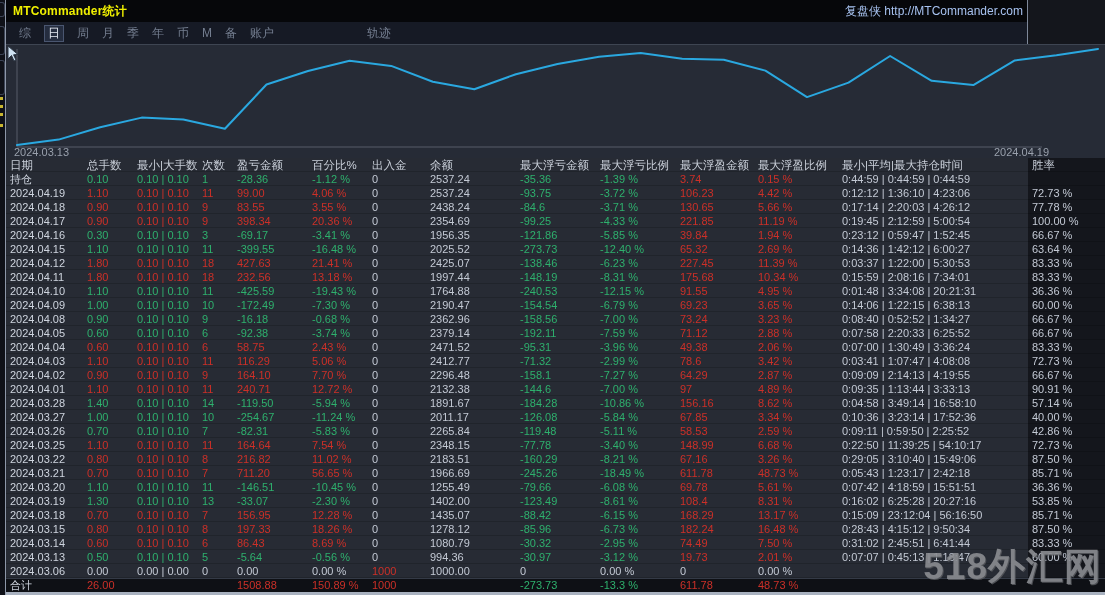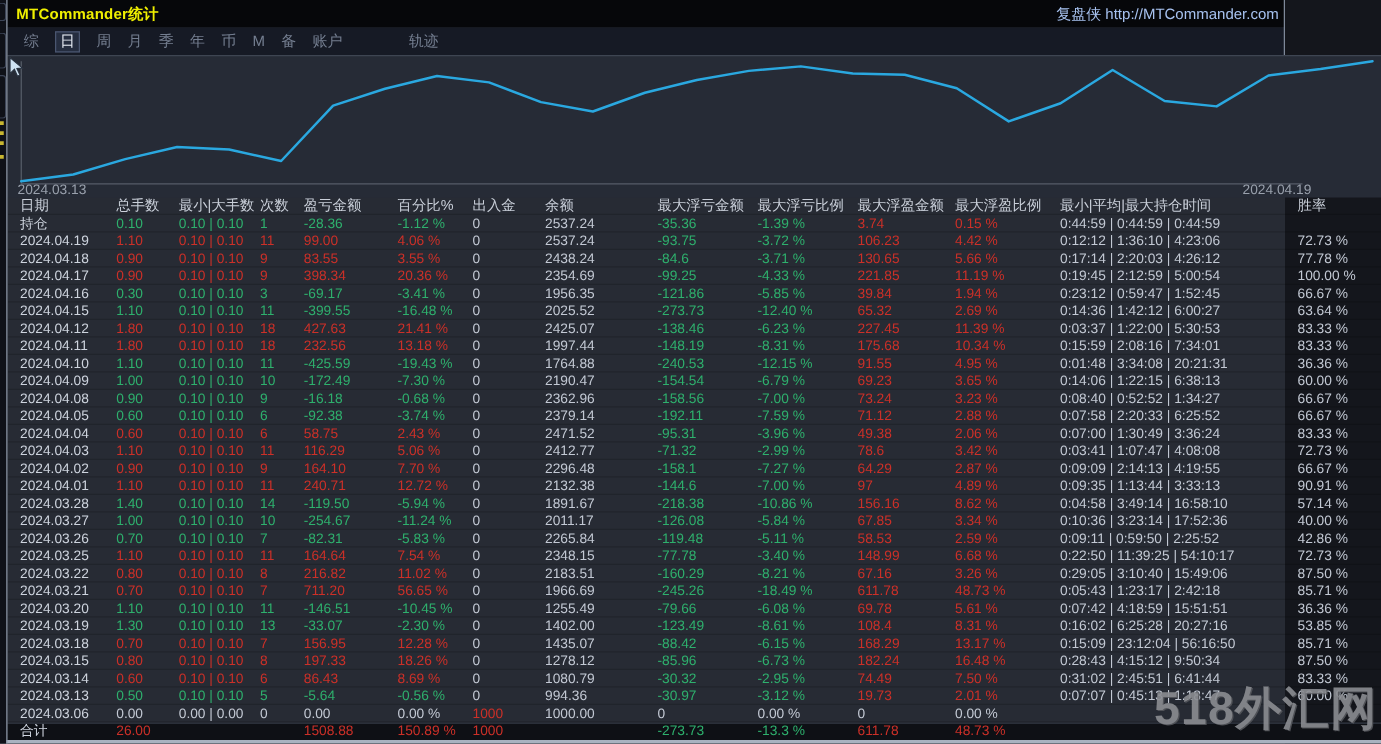--- a/index.html
+++ b/index.html
@@ -33,21 +33,21 @@
   .chartpanel{position:absolute;left:0;top:44px;width:1099px;height:114px;background:#262b36;border-top:1px solid #3e4552;box-sizing:border-box;}
   .chartpanel svg{position:absolute;left:0;top:0;}
   .xlab{position:absolute;font-size:11px;color:#99a0ac;top:101px;}
   .xlab.left{left:8px;}
   .xlab.right{left:988px;}
   .cursor{position:absolute;left:1080px;top:34px;z-index:9;}
 
   
   .table{position:absolute;left:0;top:158px;width:1099px;}
   .row{display:grid;grid-template-columns:77px 50px 65px 35px 75px 60px 58px 90px 80px 80px 78px 84px 190px 75px;
-       height:14px;line-height:14px;font-size:11px;padding-left:10px;box-shadow:inset 0 -1px 0 rgba(0,0,0,.16);}
+       height:14px;line-height:14px;font-size:11px;padding-left:4px;box-shadow:inset 0 -1px 0 rgba(0,0,0,.16);}
   .row .c{overflow:hidden;white-space:nowrap;}
   .row.hdr{color:#cad0da;font-size:11.5px;}
   .t-r{color:#cc3028;}
   .t-g{color:#2eb06d;}
   .t-w{color:#c3c9d4;}
   .t-d{color:#ced4de;}
   .row.total{background:#0e1015;box-shadow:none;border-top:1px solid #343a46;height:13px;line-height:13px;}
 
   .bottombar{position:absolute;left:0;top:592px;width:1105px;height:3px;background:#a9b2c0;z-index:6;}
   .watermark{position:absolute;right:3px;bottom:3px;z-index:10;font-size:37px;font-weight:bold;color:#8b8d92;opacity:.9;letter-spacing:1px;text-shadow:1px 1px 0 #55575c;}
@@ -78,21 +78,21 @@
       <span class="menu-item">综</span>
       <span class="menu-item active">日</span>
       <span class="menu-item">周</span>
       <span class="menu-item">月</span>
       <span class="menu-item">季</span>
       <span class="menu-item">年</span>
       <span class="menu-item">币</span>
       <span class="menu-item">M</span>
       <span class="menu-item">备</span>
       <span class="menu-item">账户</span>
-      <span class="menu-item" style="margin-left: 40px;">轨迹</span>
+      <span class="menu-item" style="margin-left: 80px;">轨迹</span>
     </div>
 
   <div class="chartpanel">
     <svg id="chart-svg" width="1099" height="114">
       <line x1="11" y1="4" x2="11" y2="102" stroke="#565d68" stroke-width="1"></line>
       <line x1="11" y1="102" x2="1036" y2="102" stroke="#565d68" stroke-width="1"></line>
       <polyline id="chart-line" fill="none" stroke="#2aa8e0" stroke-width="2" stroke-linejoin="round" stroke-linecap="round" points="11.0,100.0 52.6,94.6 94.2,82.3 135.7,72.6 177.3,74.6 218.9,83.8 260.5,39.5 302.0,26.0 343.6,15.8 385.2,20.9 426.8,36.7 468.3,44.2 509.9,29.2 551.5,19.0 593.1,11.7 634.7,8.1 676.2,13.8 717.8,14.8 759.4,25.6 801.0,52.1 842.5,37.6 884.1,11.0 925.7,35.8 967.3,40.1 1008.8,15.4 1050.4,10.2 1092.0,4.0"></polyline>
     </svg>
     <span class="xlab left">2024.03.13</span>
     <span class="xlab right">2024.04.19</span>
@@ -376,21 +376,21 @@
       </div>
       <div class="row">
         <span class="c t-d">2024.03.28</span>
         <span class="c t-g">1.40</span>
         <span class="c t-g">0.10 | 0.10</span>
         <span class="c t-g">14</span>
         <span class="c t-g">-119.50</span>
         <span class="c t-g">-5.94 %</span>
         <span class="c t-w">0</span>
         <span class="c t-w">1891.67</span>
-        <span class="c t-g">-218.38</span>
+        <span class="c t-g">-184.28</span>
         <span class="c t-g">-10.86 %</span>
         <span class="c t-r">156.16</span>
         <span class="c t-r">8.62 %</span>
         <span class="c t-w">0:04:58 | 3:49:14 | 16:58:10</span>
         <span class="c t-w">57.14 %</span>
       </div>
       <div class="row">
         <span class="c t-d">2024.03.27</span>
         <span class="c t-g">1.00</span>
         <span class="c t-g">0.10 | 0.10</span>

